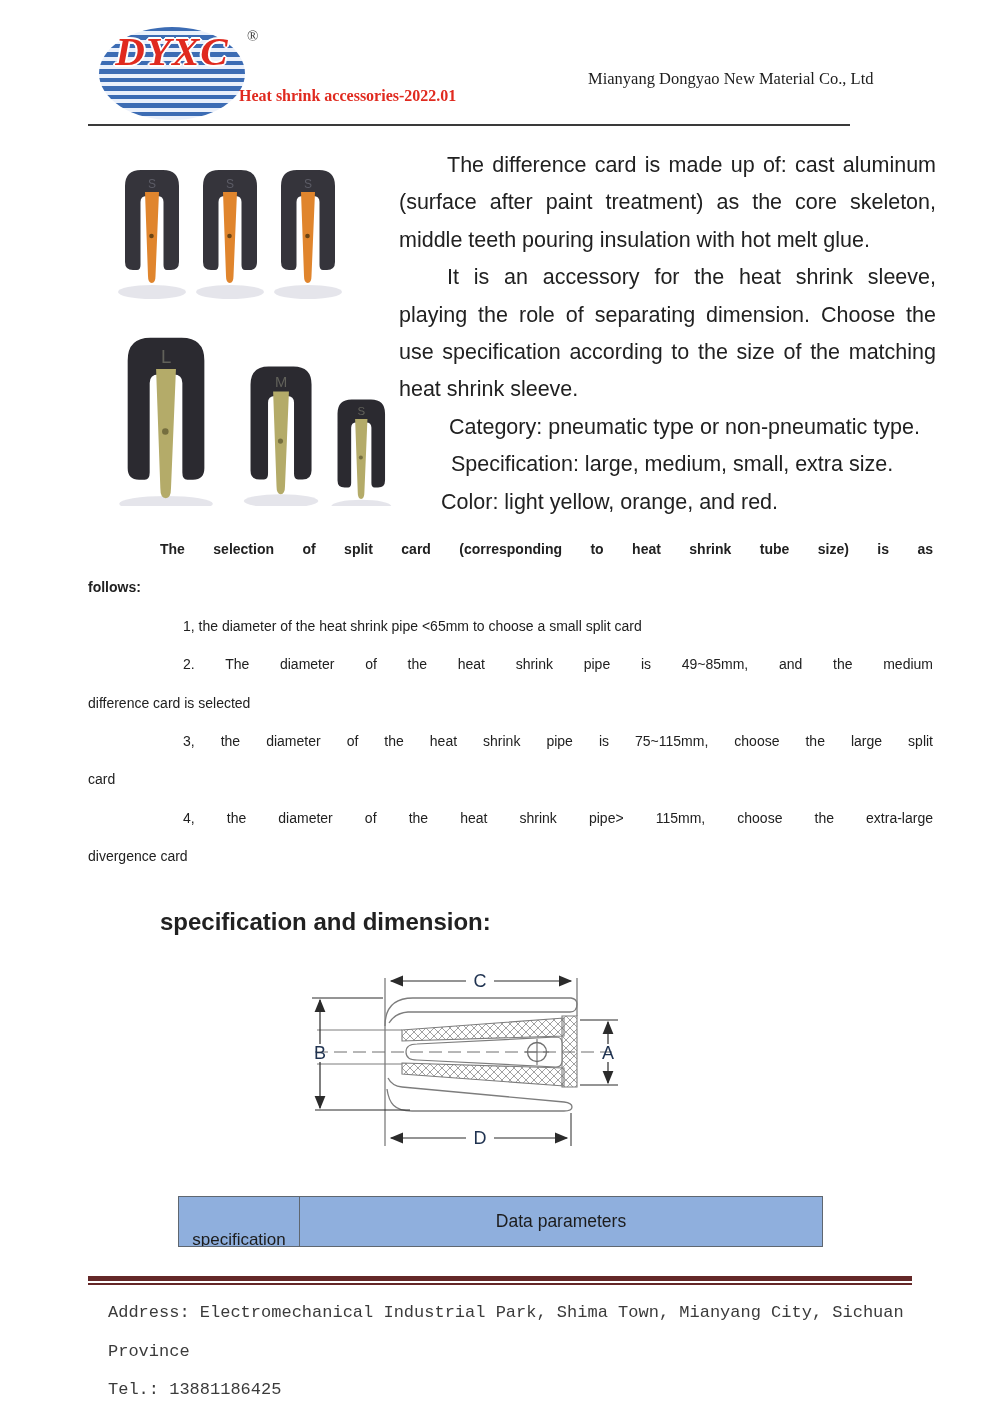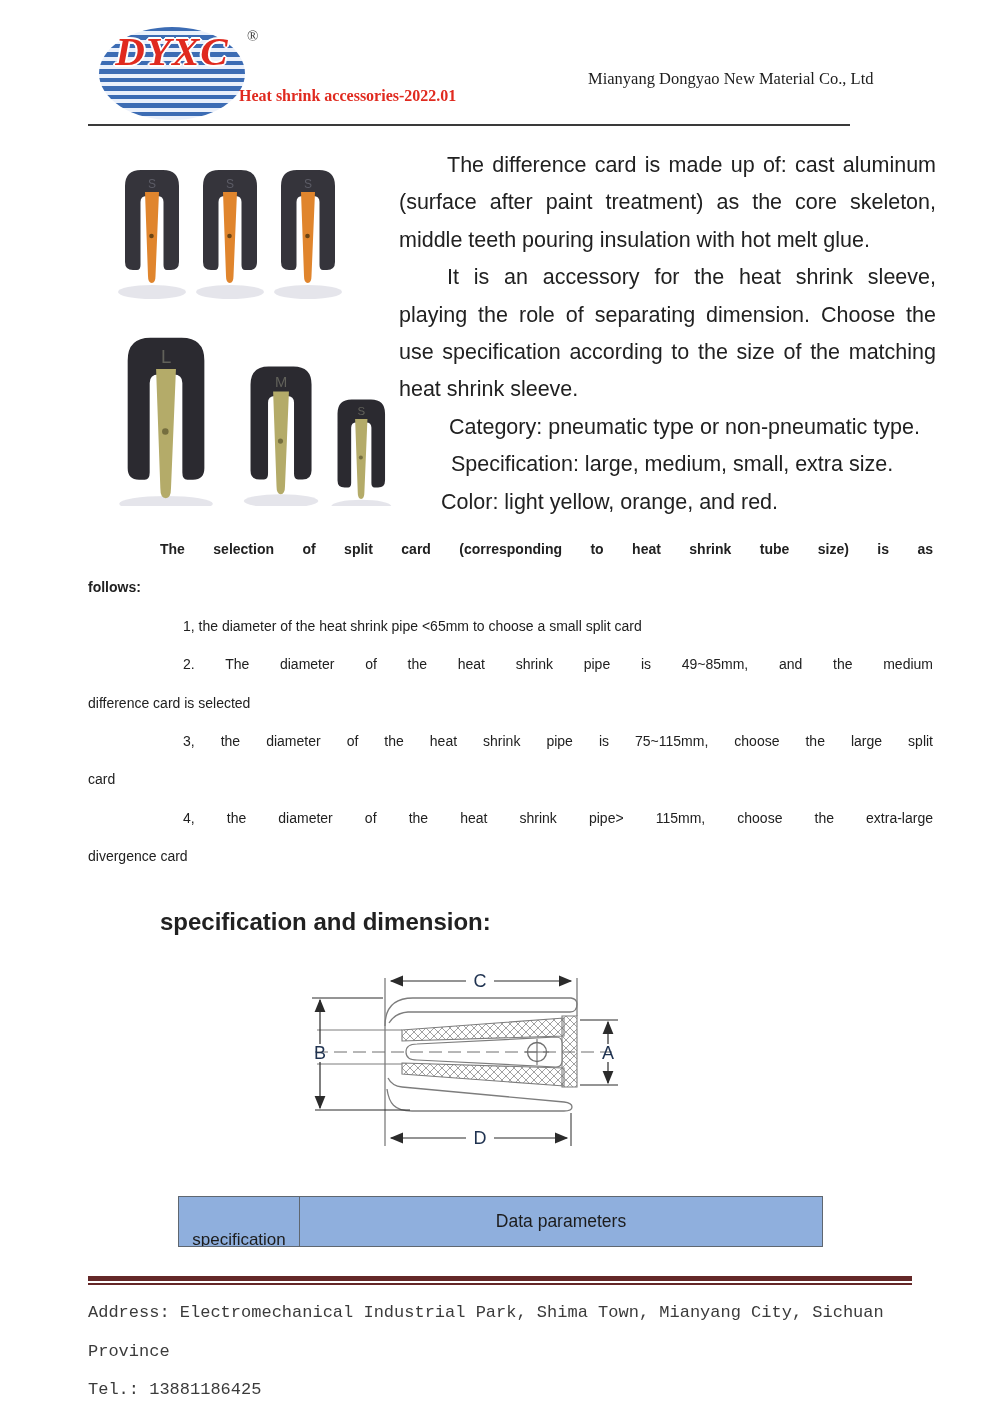--- a/index.html
+++ b/index.html
@@ -63,21 +63,21 @@
         font-size:17px;color:#1c1c1c;}
   .spec-table .c2{flex:1;display:flex;align-items:center;justify-content:center;
         font-size:17.5px;color:#1c1c1c;}
 
   
   .footer-rule{position:absolute;left:88px;top:1276px;width:824px;height:9px;
         border-top:5px solid #642828;border-bottom:2px solid #642828;box-sizing:border-box;}
   .footer-text{position:absolute;left:88px;top:1294px;width:840px;
         font-family:"Liberation Mono",monospace;font-size:17px;line-height:38.5px;
         color:#3b3b3b;}
-  .footer-text div{white-space:nowrap;}
+  .footer-text div{white-space:nowrap;margin-left:20px;}
 </style>
 </head>
 <body>
 
 <div class="page">
 
   <div class="logo">
     <span class="brand">DYXC</span>
   </div>
   <span class="reg">®</span>

